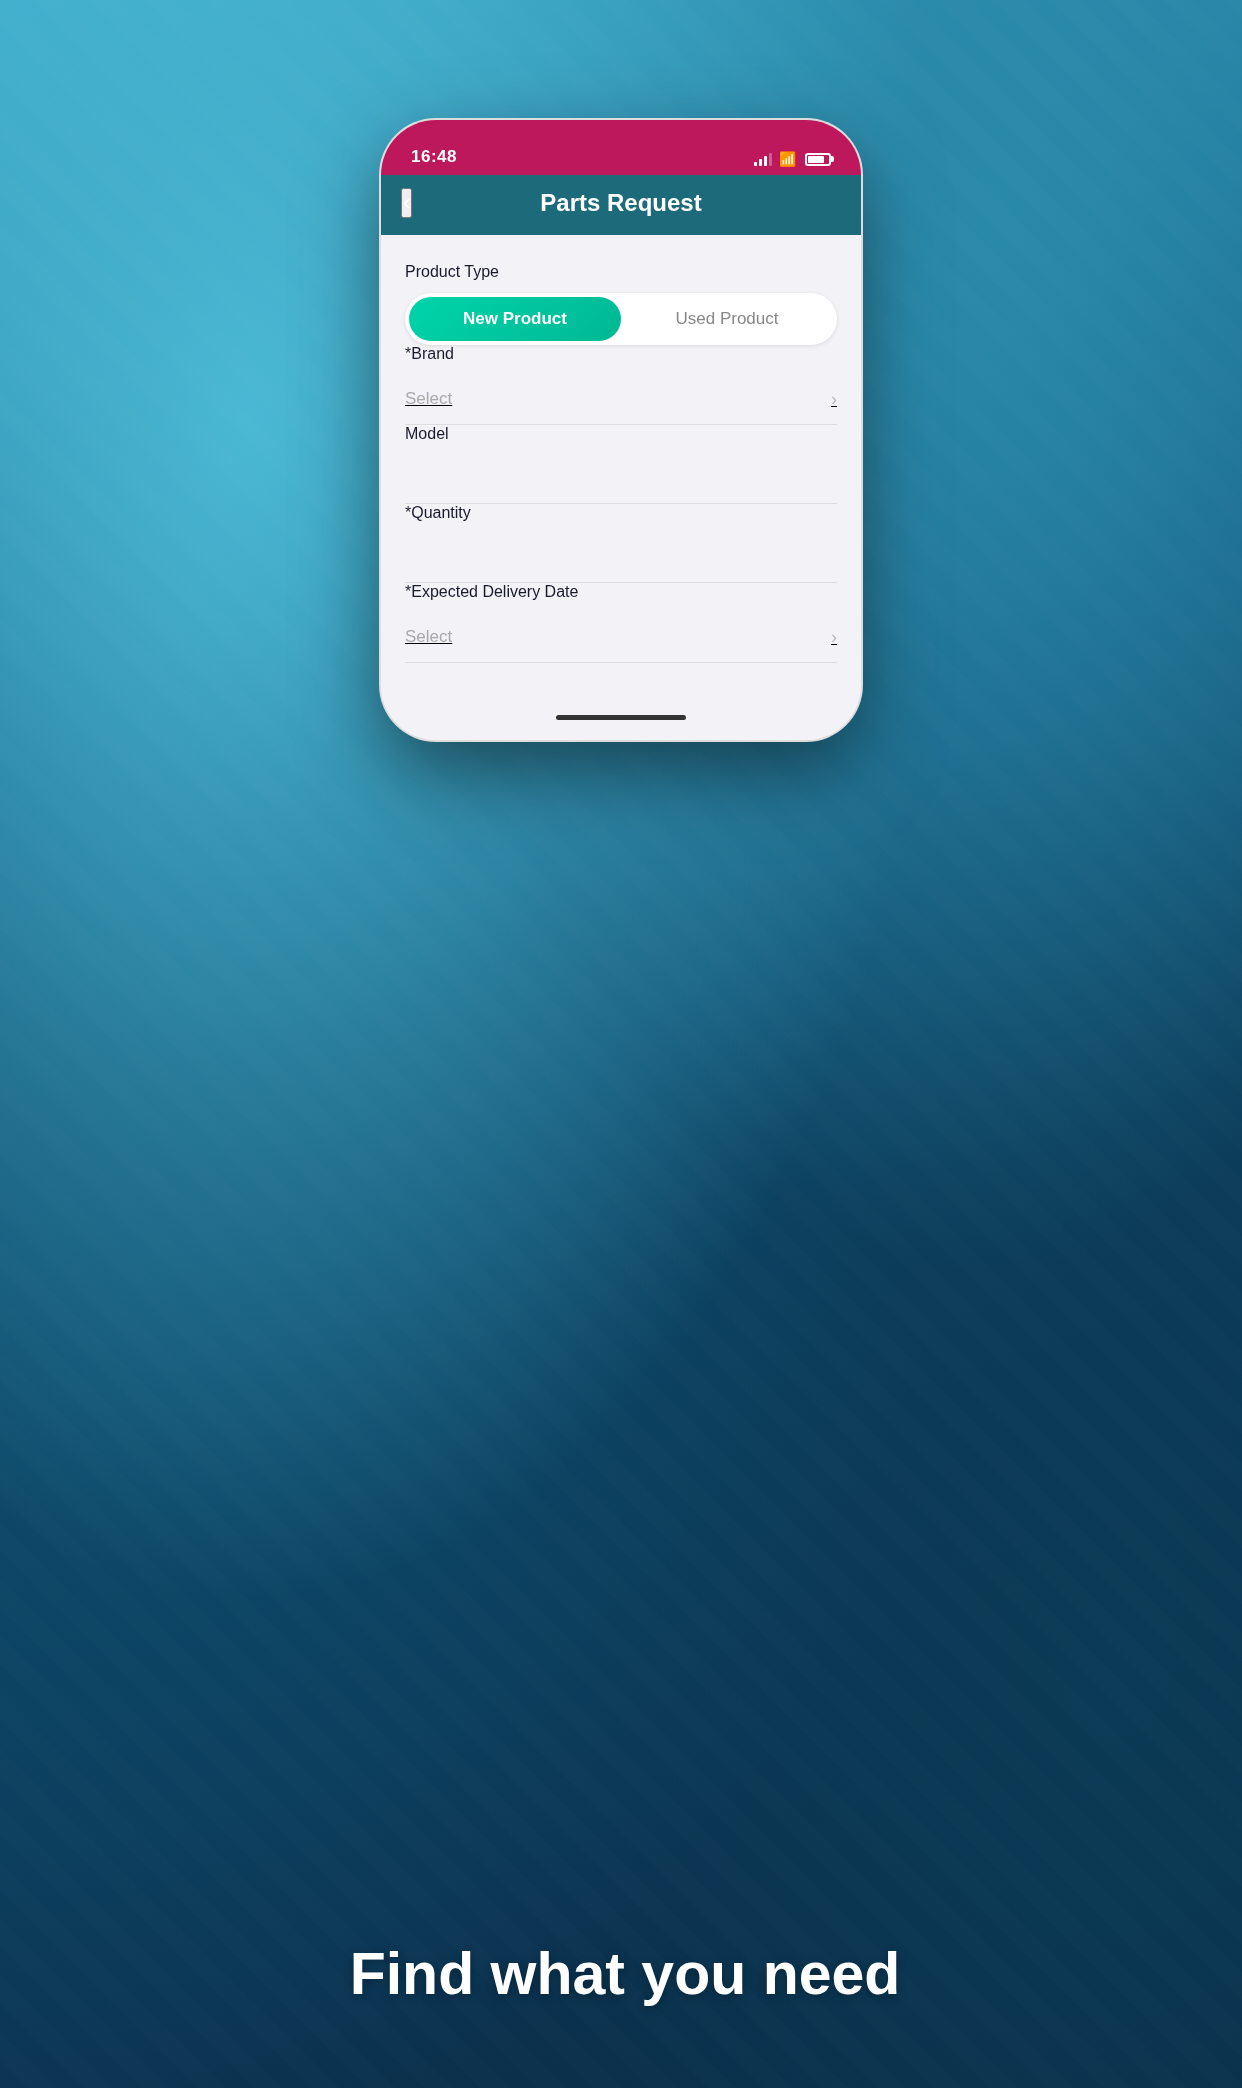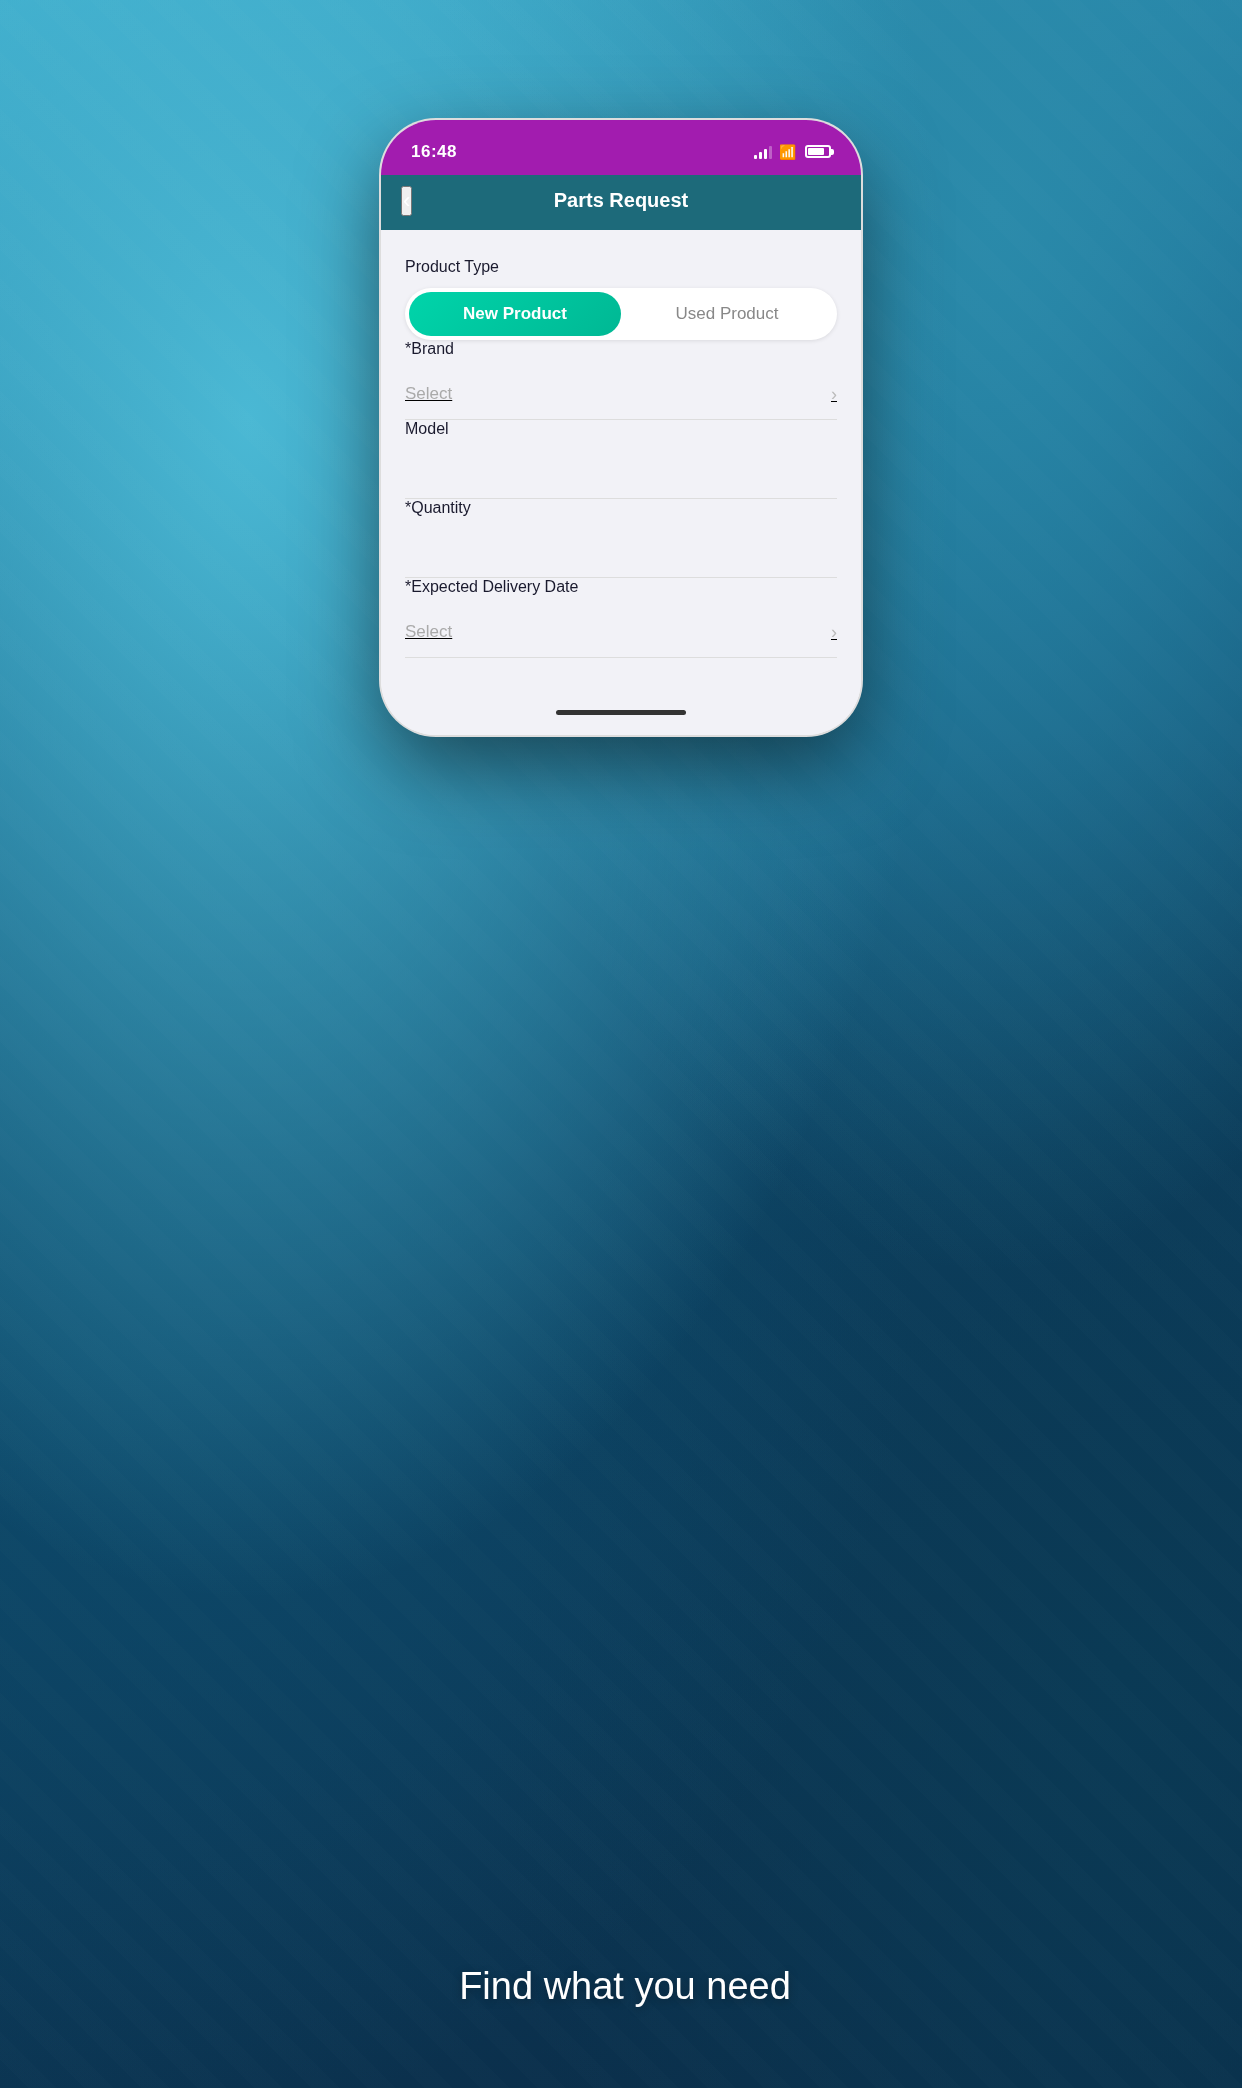--- a/index.html
+++ b/index.html
@@ -56,25 +56,25 @@
       overflow: hidden;
       box-shadow:
         0 0 0 2px #ddd,
         0 30px 80px rgba(0,0,0,0.5),
         inset 0 0 0 1px rgba(255,255,255,0.3);
       position: relative;
     }
 
     
     .status-bar {
-      background: #a21caf;
+      background: #be185d;
       padding: 16px 30px 8px;
       display: flex;
       justify-content: space-between;
-      align-items: center;
+      align-items: flex-end;
       height: 55px;
     }
 
     .status-time {
       color: white;
       font-size: 17px;
       font-weight: 600;
       letter-spacing: 0.5px;
     }
 
@@ -148,21 +148,21 @@
       left: 20px;
       color: white;
       font-size: 22px;
       cursor: pointer;
       display: flex;
       align-items: center;
     }
 
     .header-title {
       color: white;
-      font-size: 20px;
+      font-size: 24px;
       font-weight: 600;
     }
 
     
     .form-content {
       background: #f2f2f7;
       padding: 28px 24px 40px;
       overflow-y: auto;
     }
 
@@ -261,22 +261,22 @@
       position: absolute;
       bottom: 80px;
       left: 0;
       right: 0;
       text-align: center;
       z-index: 10;
     }
 
     .bottom-text {
       color: white;
-      font-size: 38px;
-      font-weight: 400;
+      font-size: 59px;
+      font-weight: 700;
       text-shadow: 0 2px 10px rgba(0,0,0,0.3);
       padding-left: 8px;
     }
   </style>
 </head>
 <body>
 
 <div class="bg-ocean"></div>
 <div class="ocean-texture"></div>
 

